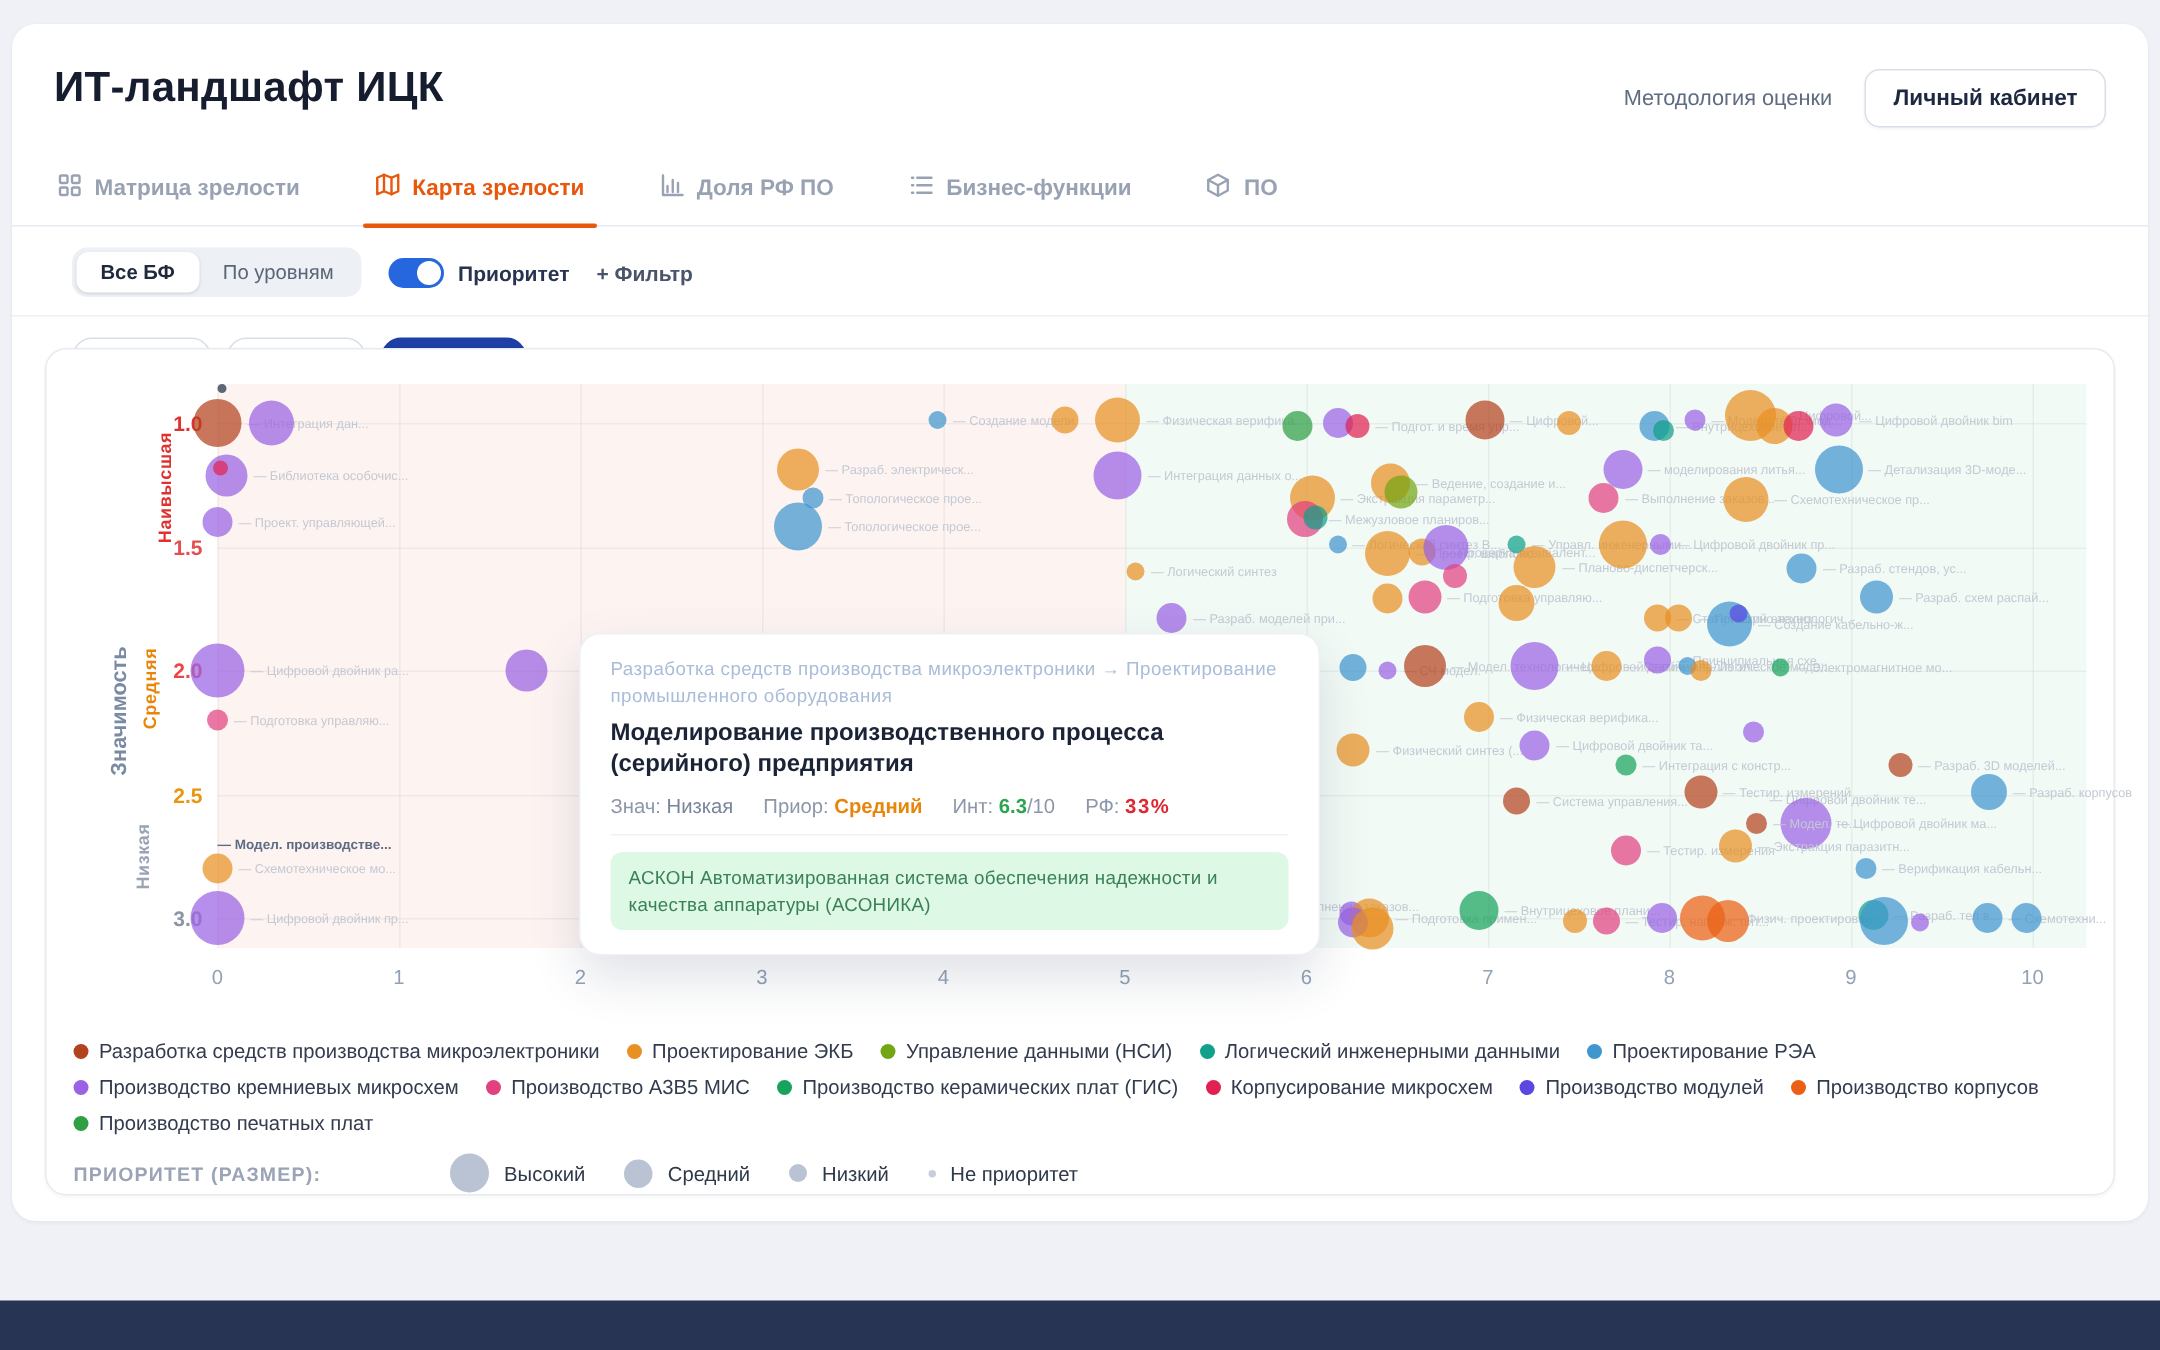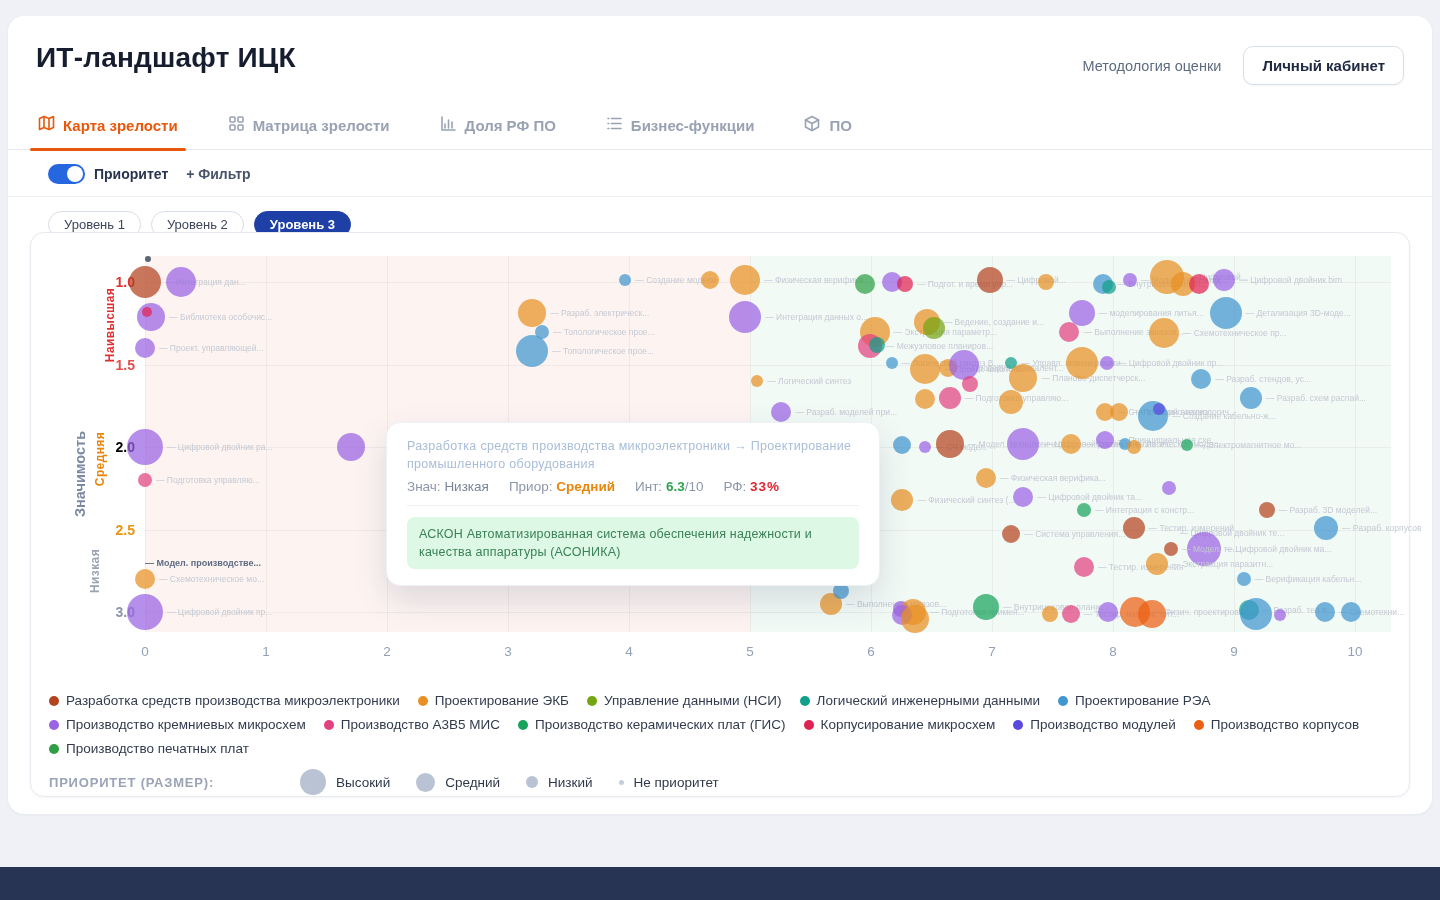--- a/index.html
+++ b/index.html
@@ -99,36 +99,36 @@
 
   <div class="header-row">
     <div class="page-title">ИТ-ландшафт ИЦК</div>
     <div class="header-right">
       <span class="method-link">Методология оценки</span>
       <button class="account-btn">Личный кабинет</button>
     </div>
   </div>
 
   <div class="tabs-row" id="tabs">
-      <div class="tab active">
-        <span><svg viewBox="0 0 17 17" stroke-linecap="round" stroke-linejoin="round">
-            <path d="M1.5 3.5 L6 1.5 L11 3.5 L15.5 1.5 V12.5 L11 14.5 L6 12.5 L1.5 14.5 Z"></path>
-            <path d="M6 1.5 V12.5 M11 3.5 V14.5"></path>
-          </svg></span>
-        <span>Карта зрелости</span>
-      </div>
       <div class="tab">
         <span><svg viewBox="0 0 17 17" stroke-linecap="round" stroke-linejoin="round">
             <rect x="2" y="2" width="5" height="5" rx="1"></rect>
             <rect x="10" y="2" width="5" height="5" rx="1"></rect>
             <rect x="2" y="10" width="5" height="5" rx="1"></rect>
             <rect x="10" y="10" width="5" height="5" rx="1"></rect>
           </svg></span>
         <span>Матрица зрелости</span>
       </div>
+      <div class="tab active">
+        <span><svg viewBox="0 0 17 17" stroke-linecap="round" stroke-linejoin="round">
+            <path d="M1.5 3.5 L6 1.5 L11 3.5 L15.5 1.5 V12.5 L11 14.5 L6 12.5 L1.5 14.5 Z"></path>
+            <path d="M6 1.5 V12.5 M11 3.5 V14.5"></path>
+          </svg></span>
+        <span>Карта зрелости</span>
+      </div>
       <div class="tab">
         <span><svg viewBox="0 0 17 17" stroke-linecap="round" stroke-linejoin="round">
             <path d="M2 2 V15 H15"></path>
             <path d="M5 13 V9 M8.5 13 V5 M12 13 V7"></path>
           </svg></span>
         <span>Доля РФ ПО</span>
       </div>
       <div class="tab">
         <span><svg viewBox="0 0 17 17" stroke-linecap="round" stroke-linejoin="round">
             <path d="M5.5 3.5 H15 M5.5 8.5 H15 M5.5 13.5 H15"></path>
@@ -139,20 +139,24 @@
       <div class="tab">
         <span><svg viewBox="0 0 17 17" stroke-linecap="round" stroke-linejoin="round">
             <path d="M8 1.5 L14.5 5 V12 L8 15.5 L1.5 12 V5 Z"></path>
             <path d="M1.5 5 L8 8.5 L14.5 5 M8 8.5 V15.5"></path>
           </svg></span>
         <span>ПО</span>
       </div>
     </div>
 
   <div class="filter-row">
+    <div class="segmented" id="segments">
+        <button class="seg-btn active">Все БФ</button>
+        <button class="seg-btn">По уровням</button>
+      </div>
     <div class="toggle-wrap">
       <div class="toggle">
           <div class="knob"></div>
         </div>
       <span class="toggle-label">Приоритет</span>
     </div>
     <span class="filter-add">+ Фильтр</span>
   </div>
 
   <div class="hr"></div>
@@ -178,21 +182,21 @@
         <div class="gridv" style="left: 968px;"></div>
         <div class="gridv" style="left: 1089px;"></div>
         <div class="gridv" style="left: 1210px;"></div>
         <div class="gridh" style="top: 26px;"></div>
         <div class="gridh" style="top: 108.5px;"></div>
         <div class="gridh" style="top: 191px;"></div>
         <div class="gridh" style="top: 273.5px;"></div>
         <div class="gridh" style="top: 356px;"></div>
         <div class="ytick" style="top: 26px; color: rgb(224, 49, 49); font-weight: 800;">1.0</div>
         <div class="ytick" style="top: 108.5px; color: rgb(227, 79, 79); font-weight: 600;">1.5</div>
-        <div class="ytick" style="top: 191px; color: #000000; font-weight: 800;">2.0</div>
+        <div class="ytick" style="top: 191px; color: #ef4444; font-weight: 800;">2.0</div>
         <div class="ytick" style="top: 273.5px; color: rgb(232, 149, 15); font-weight: 600;">2.5</div>
         <div class="ytick" style="top: 356px; color: rgb(139, 149, 165); font-weight: 800;">3.0</div>
         <div class="band-label" style="left: -72px; top: 62px; color: rgb(224, 49, 49);">Наивысшая</div>
         <div class="band-label" style="left: -72px; top: 196px; color: rgb(232, 134, 11);">Средняя</div>
         <div class="band-label" style="left: -72px; top: 308px; color: rgb(154, 164, 179);">Низкая</div>
         <div class="y-axis-label" style="left: -108px; top: 210px;">Значимость</div>
         <div class="xtick" style="left: 0px;">0</div>
         <div class="xtick" style="left: 121px;">1</div>
         <div class="xtick" style="left: 242px;">2</div>
         <div class="xtick" style="left: 363px;">3</div>
@@ -369,20 +373,21 @@
         <div class="bubble" style="left: 1091.68px; top: 316px; height: 14px; width: 14px; background: rgb(64, 150, 207);"></div>
         <span class="blabel" style="left: 1109.68px; top: 318px;">— Верификация кабельн...</span>
         <div class="bubble" style="left: 747.46px; top: 349.3px; height: 20px; width: 20px; background: rgb(154, 99, 227);"></div>
         <div class="bubble" style="left: 755.56px; top: 348.6px; height: 28px; width: 28px; background: rgb(232, 144, 35);"></div>
         <div class="bubble sel" style="background: rgb(179, 67, 31);"></div>
         <span class="blabel sel" style="top: 301.5px;">— Модел. производстве...</span>
       </div>
 
     <div class="tooltip">
       <div class="tt-crumb">Разработка средств производства микроэлектроники → Проектирование промышленного оборудования</div>
+      <div class="tt-title">Моделирование производственного процесса (серийного) предприятия</div>
       <div class="tt-stats">
         <span><span>Знач:</span> <span class="muted">Низкая</span></span>
         <span><span>Приор:</span> <b class="prior">Средний</b></span>
         <span><span>Инт:</span> <b class="int">6.3</b><span>/10</span></span>
         <span><span>РФ:</span> <b class="rf">33%</b></span>
       </div>
       <div class="tt-hr"></div>
       <div class="tt-product">АСКОН Автоматизированная система обеспечения надежности и качества аппаратуры (АСОНИКА)</div>
     </div>
 

